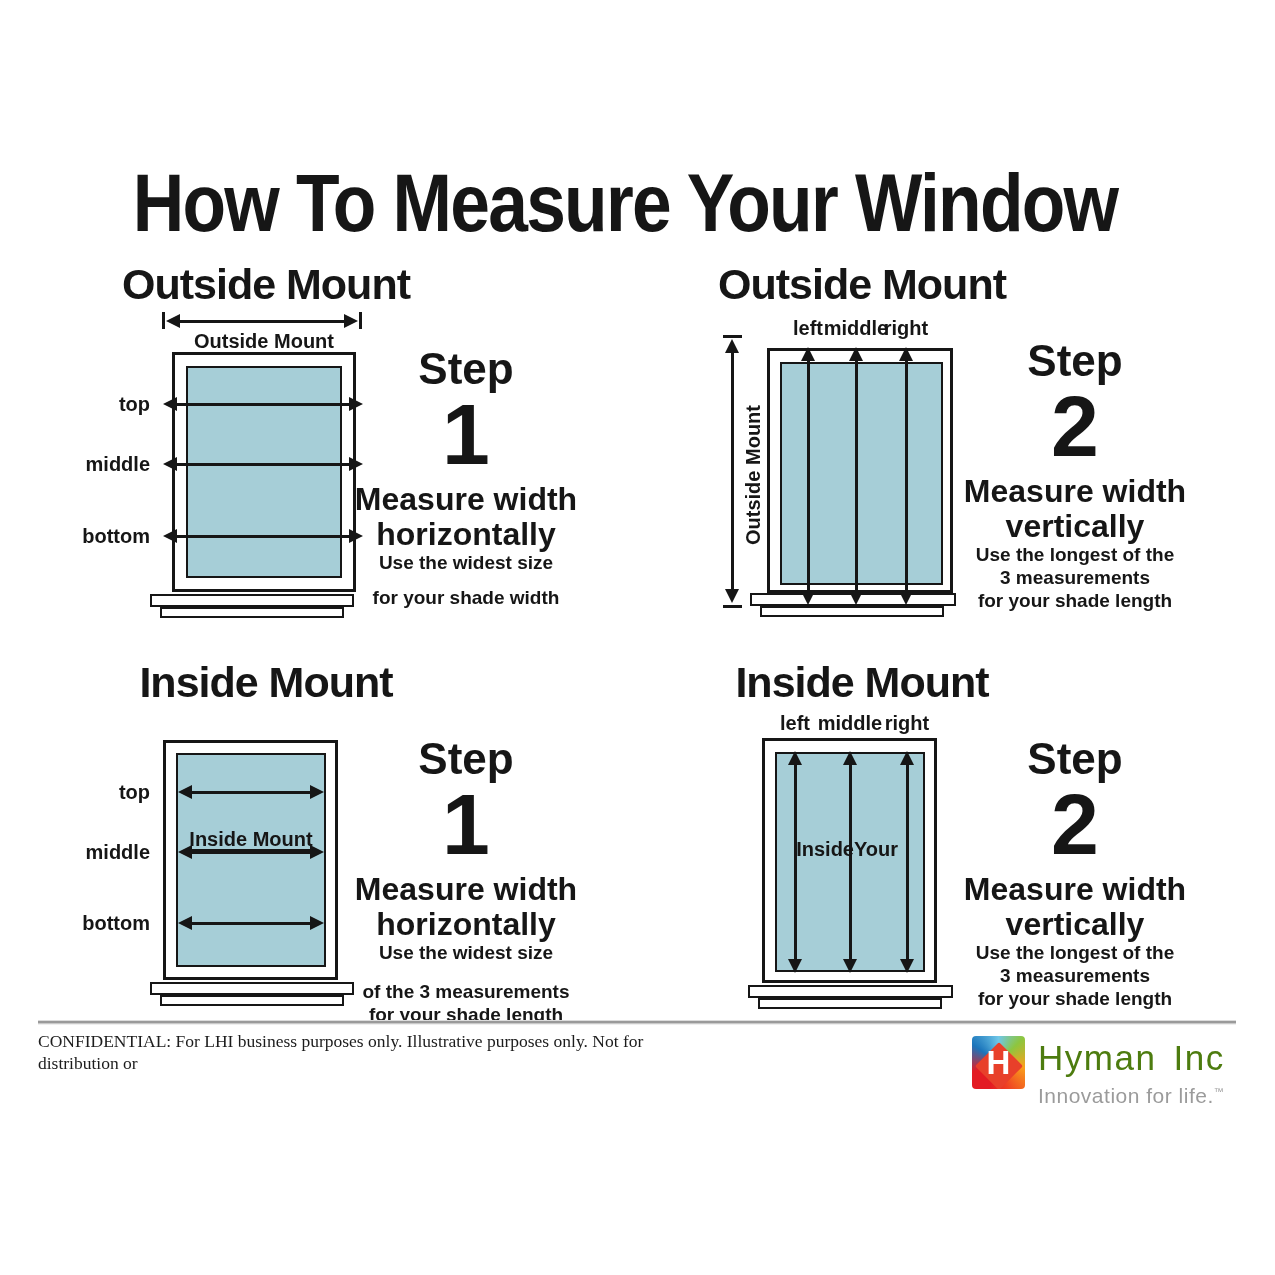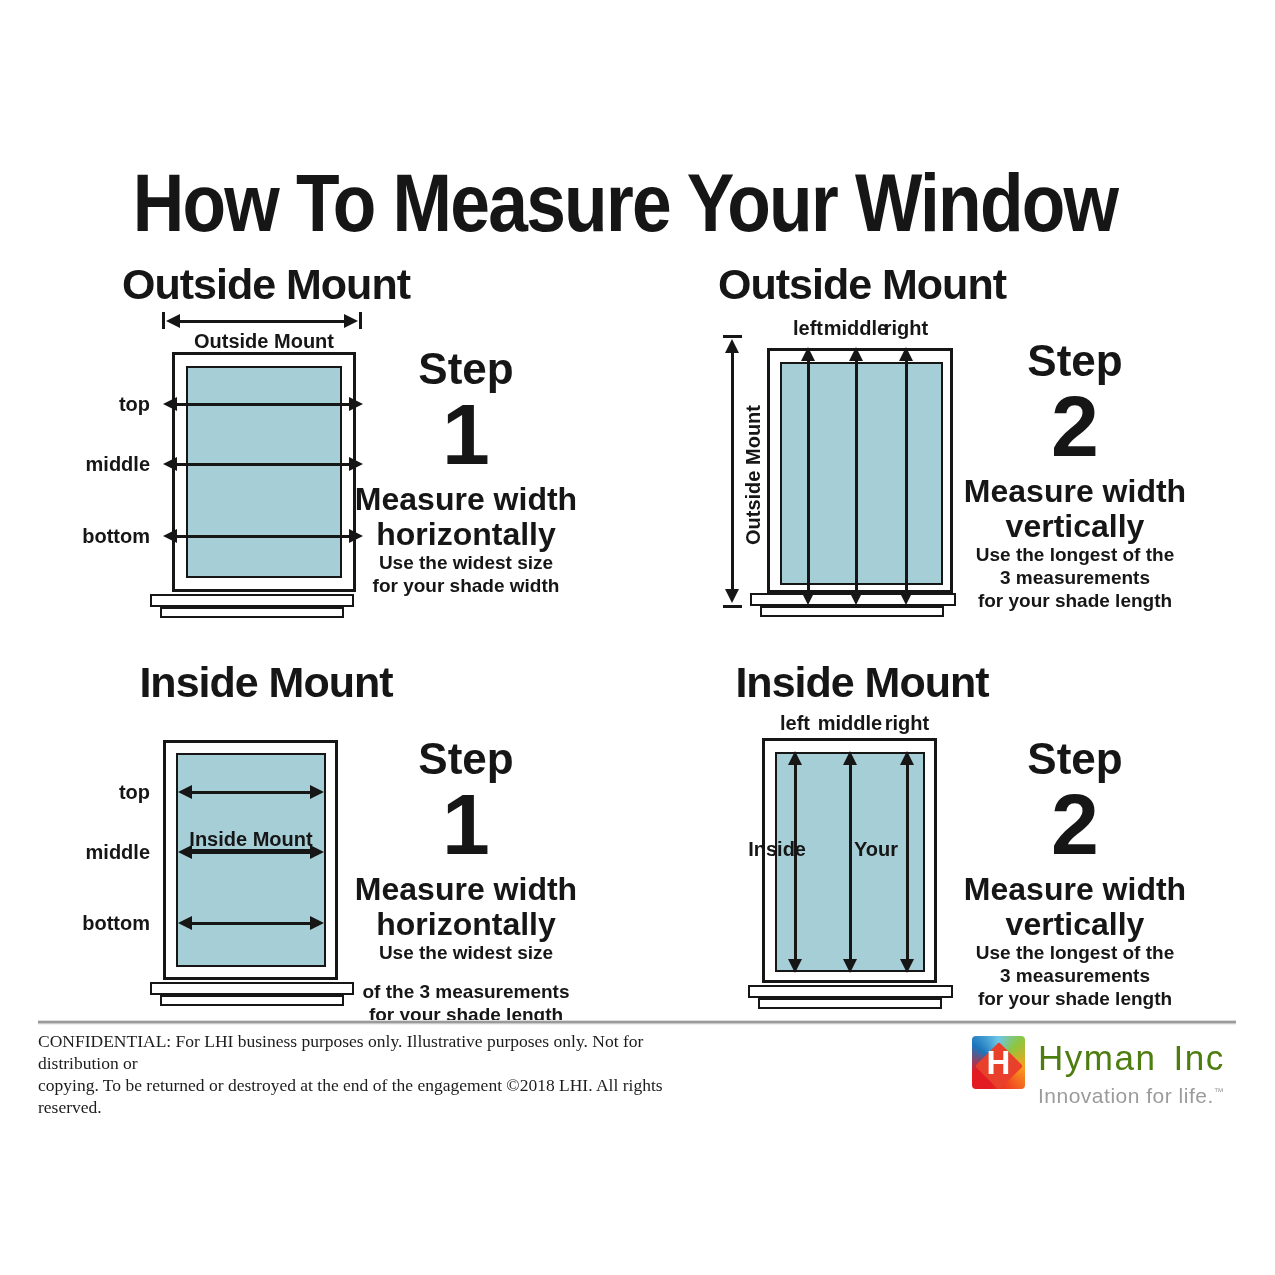--- a/index.html
+++ b/index.html
@@ -121,21 +121,21 @@
 
     <div class="abs sill" style="left:150px;top:594px;width:204px;height:13px"></div>
     <div class="abs sill" style="left:160px;top:607px;width:184px;height:11px"></div>
 
     <div class="abs step" style="left:348px;top:346px;width:236px">
       <div class="word">Step</div>
       <div class="num">1</div>
       <div class="instr">Measure width</div>
       <div class="instr" style="margin-top:0">horizontally</div>
       <div class="note">Use the widest size</div>
-      <div class="note" style="margin-top:0">for your shade width</div>
+      <div class="note" style="margin-top:12px">for your shade width</div>
     </div>
   </section>
 
   <section>
     <div class="abs heading" style="left:680px;top:262px;width:364px">Outside Mount</div>
 
     <div class="abs lbl ctr" style="left:778px;top:317px;width:60px">left</div>
     <div class="abs lbl ctr" style="left:821px;top:317px;width:70px">middle</div>
     <div class="abs lbl ctr" style="left:876px;top:317px;width:60px">right</div>
 
@@ -226,21 +226,21 @@
   <section>
     <div class="abs heading" style="left:680px;top:660px;width:364px">Inside Mount</div>
 
     <div class="abs lbl ctr" style="left:765px;top:712px;width:60px">left</div>
     <div class="abs lbl ctr" style="left:815px;top:712px;width:70px">middle</div>
     <div class="abs lbl ctr" style="left:877px;top:712px;width:60px">right</div>
 
     <div class="abs frame" style="left:762px;top:738px;width:175px;height:245px"></div>
     <div class="abs glass" style="left:775px;top:752px;width:150px;height:220px"></div>
 
-    <div class="abs lbl rgt" style="left:730px;top:838px;width:76px;z-index:5">Inside</div>
+    <div class="abs lbl rgt" style="left:778px;top:838px;width:76px;z-index:5">Inside</div>
     <div class="abs lbl" style="left:854px;top:838px;width:76px;z-index:5">Your</div>
 
     <div class="abs av" style="left:787px;top:751px;height:222px">
       <i class="sh"></i>
         <i class="hu"></i>
         <i class="hd"></i>
       </div>
     <div class="abs av" style="left:842px;top:751px;height:222px">
       <i class="sh"></i>
         <i class="hu"></i>
@@ -263,21 +263,20 @@
       <div class="note">Use the longest of the</div>
       <div class="note" style="margin-top:0">3 measurements</div>
       <div class="note" style="margin-top:0">for your shade length</div>
     </div>
   </section>
 
   <footer>
     <div class="abs rule"></div>
     <div class="abs disclaimer" style="left:38px;top:1031px;width:660px">
       <div>CONFIDENTIAL: For LHI business purposes only. Illustrative purposes only. Not for distribution or</div>
-      <div>copying. To be returned or destroyed at the end of the engagement ©2018 LHI. All rights reserved.</div>
     </div>
     <div class="abs logo-mark">
       <span class="logo-letter">H</span>
     </div>
     <div class="abs company">Hyman Inc</div>
     <div class="abs tagline"><span>Innovation for life.</span><sup>™</sup></div>
   </footer>
 
 </div>
 

